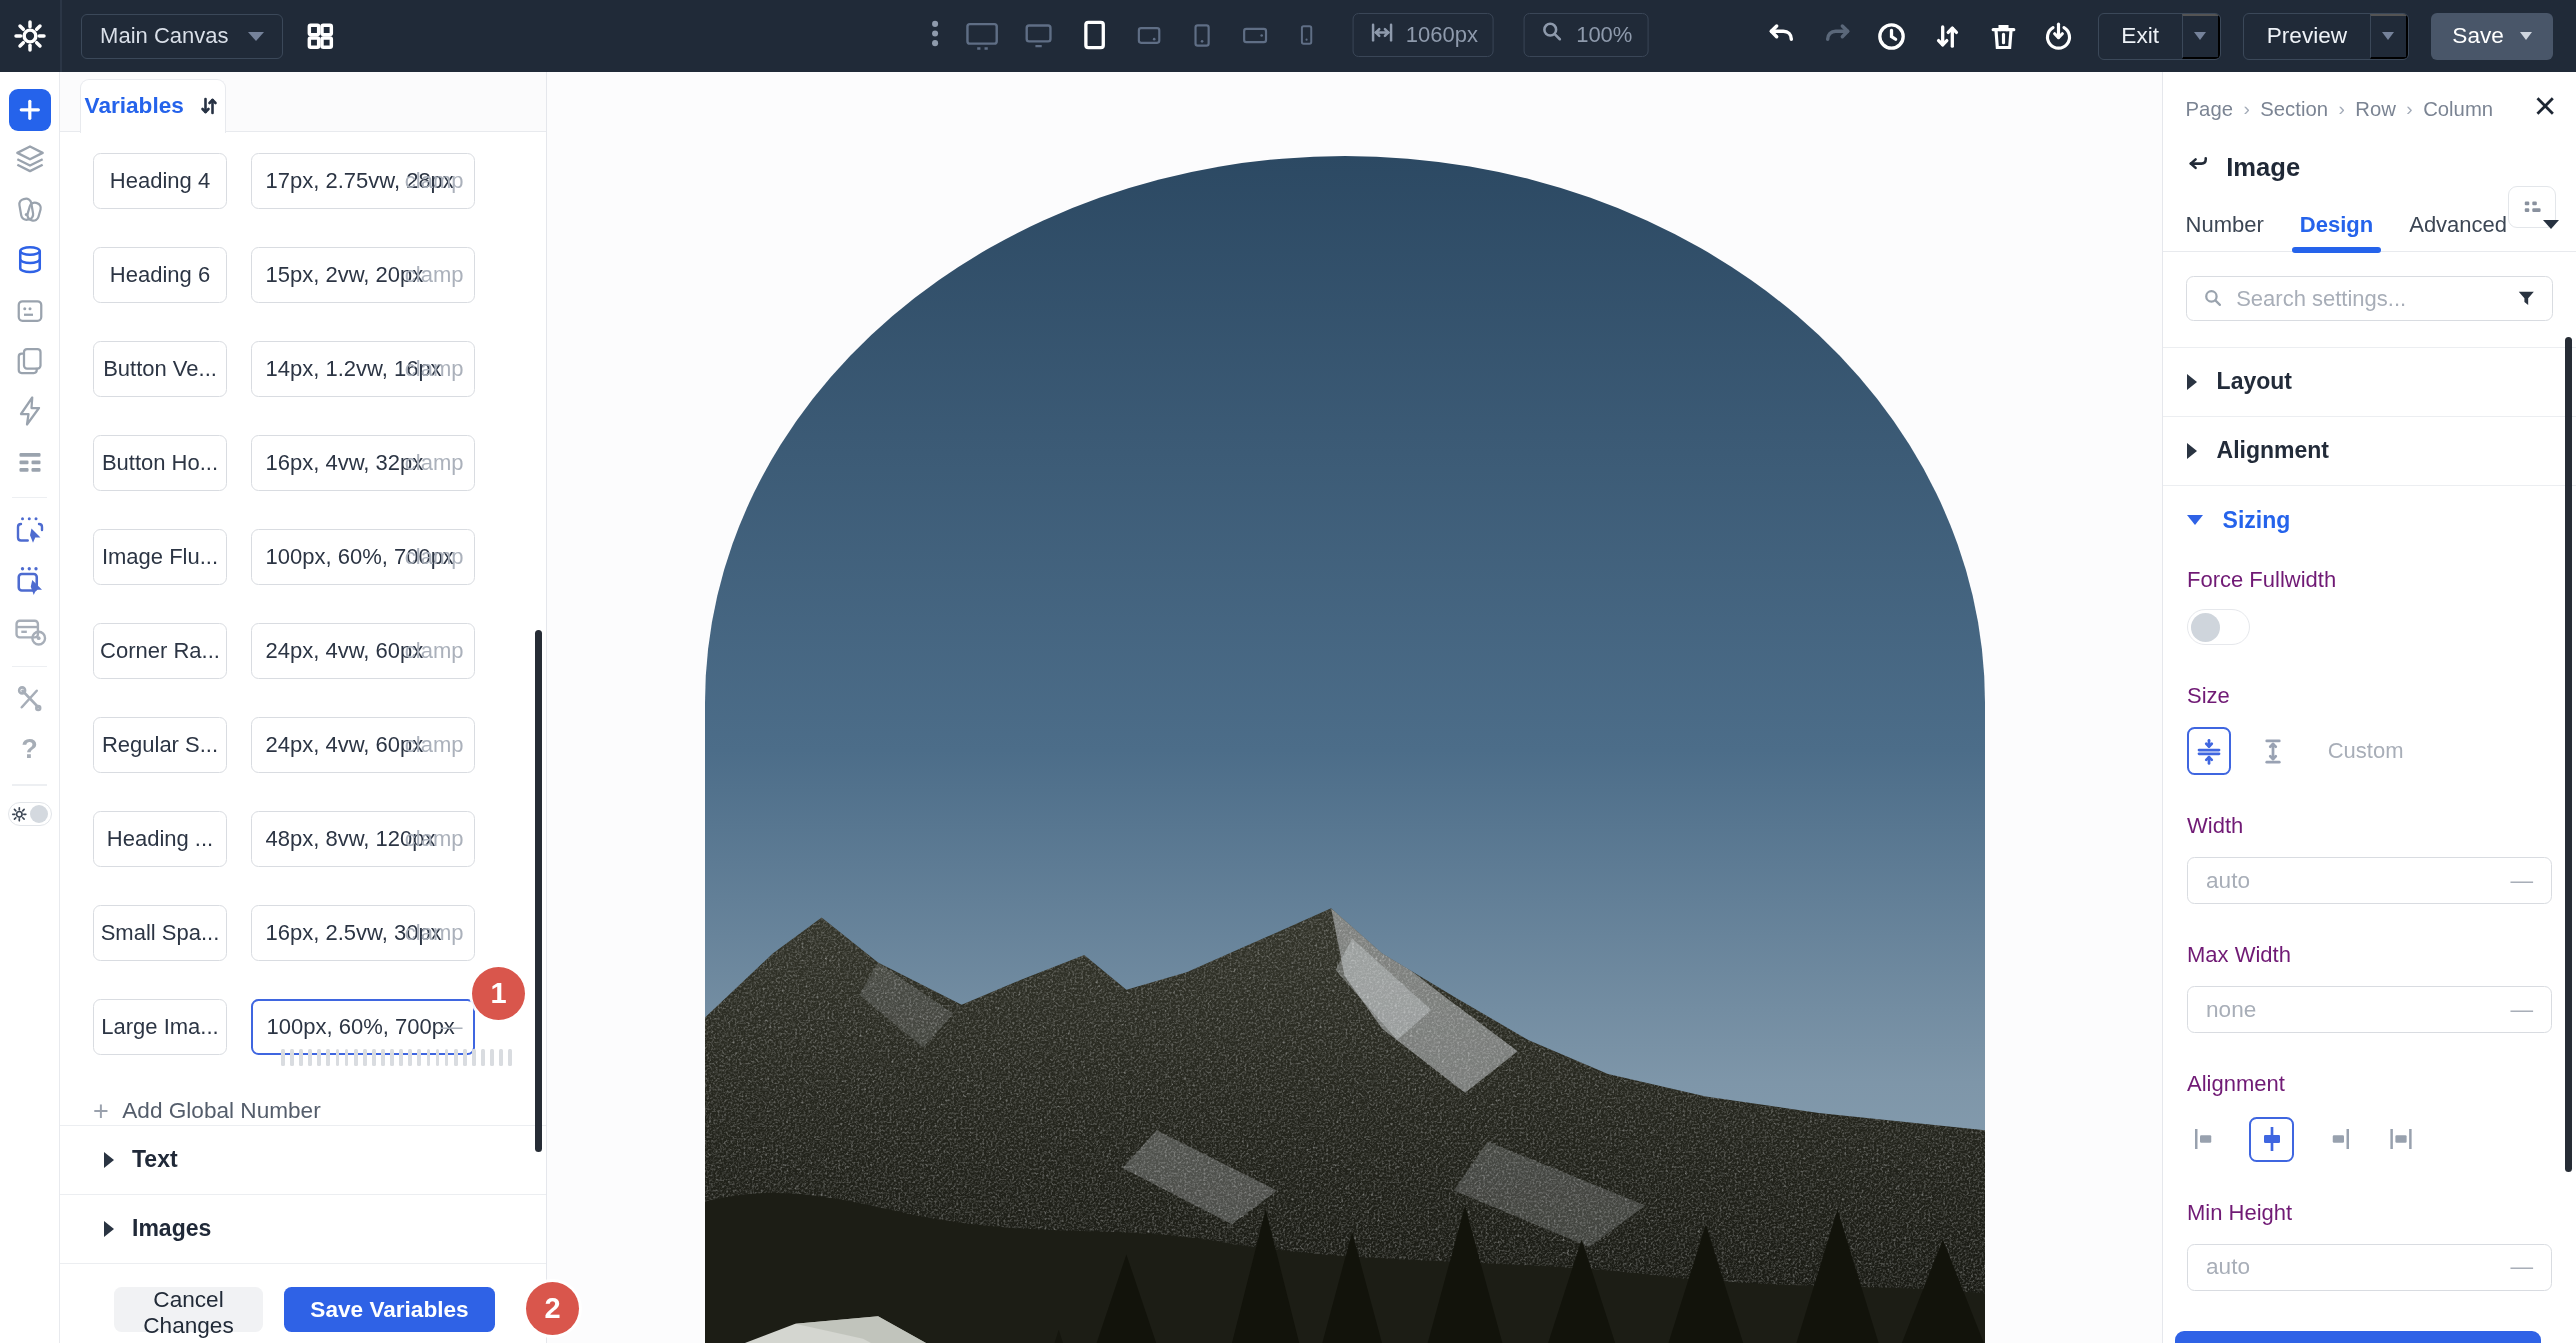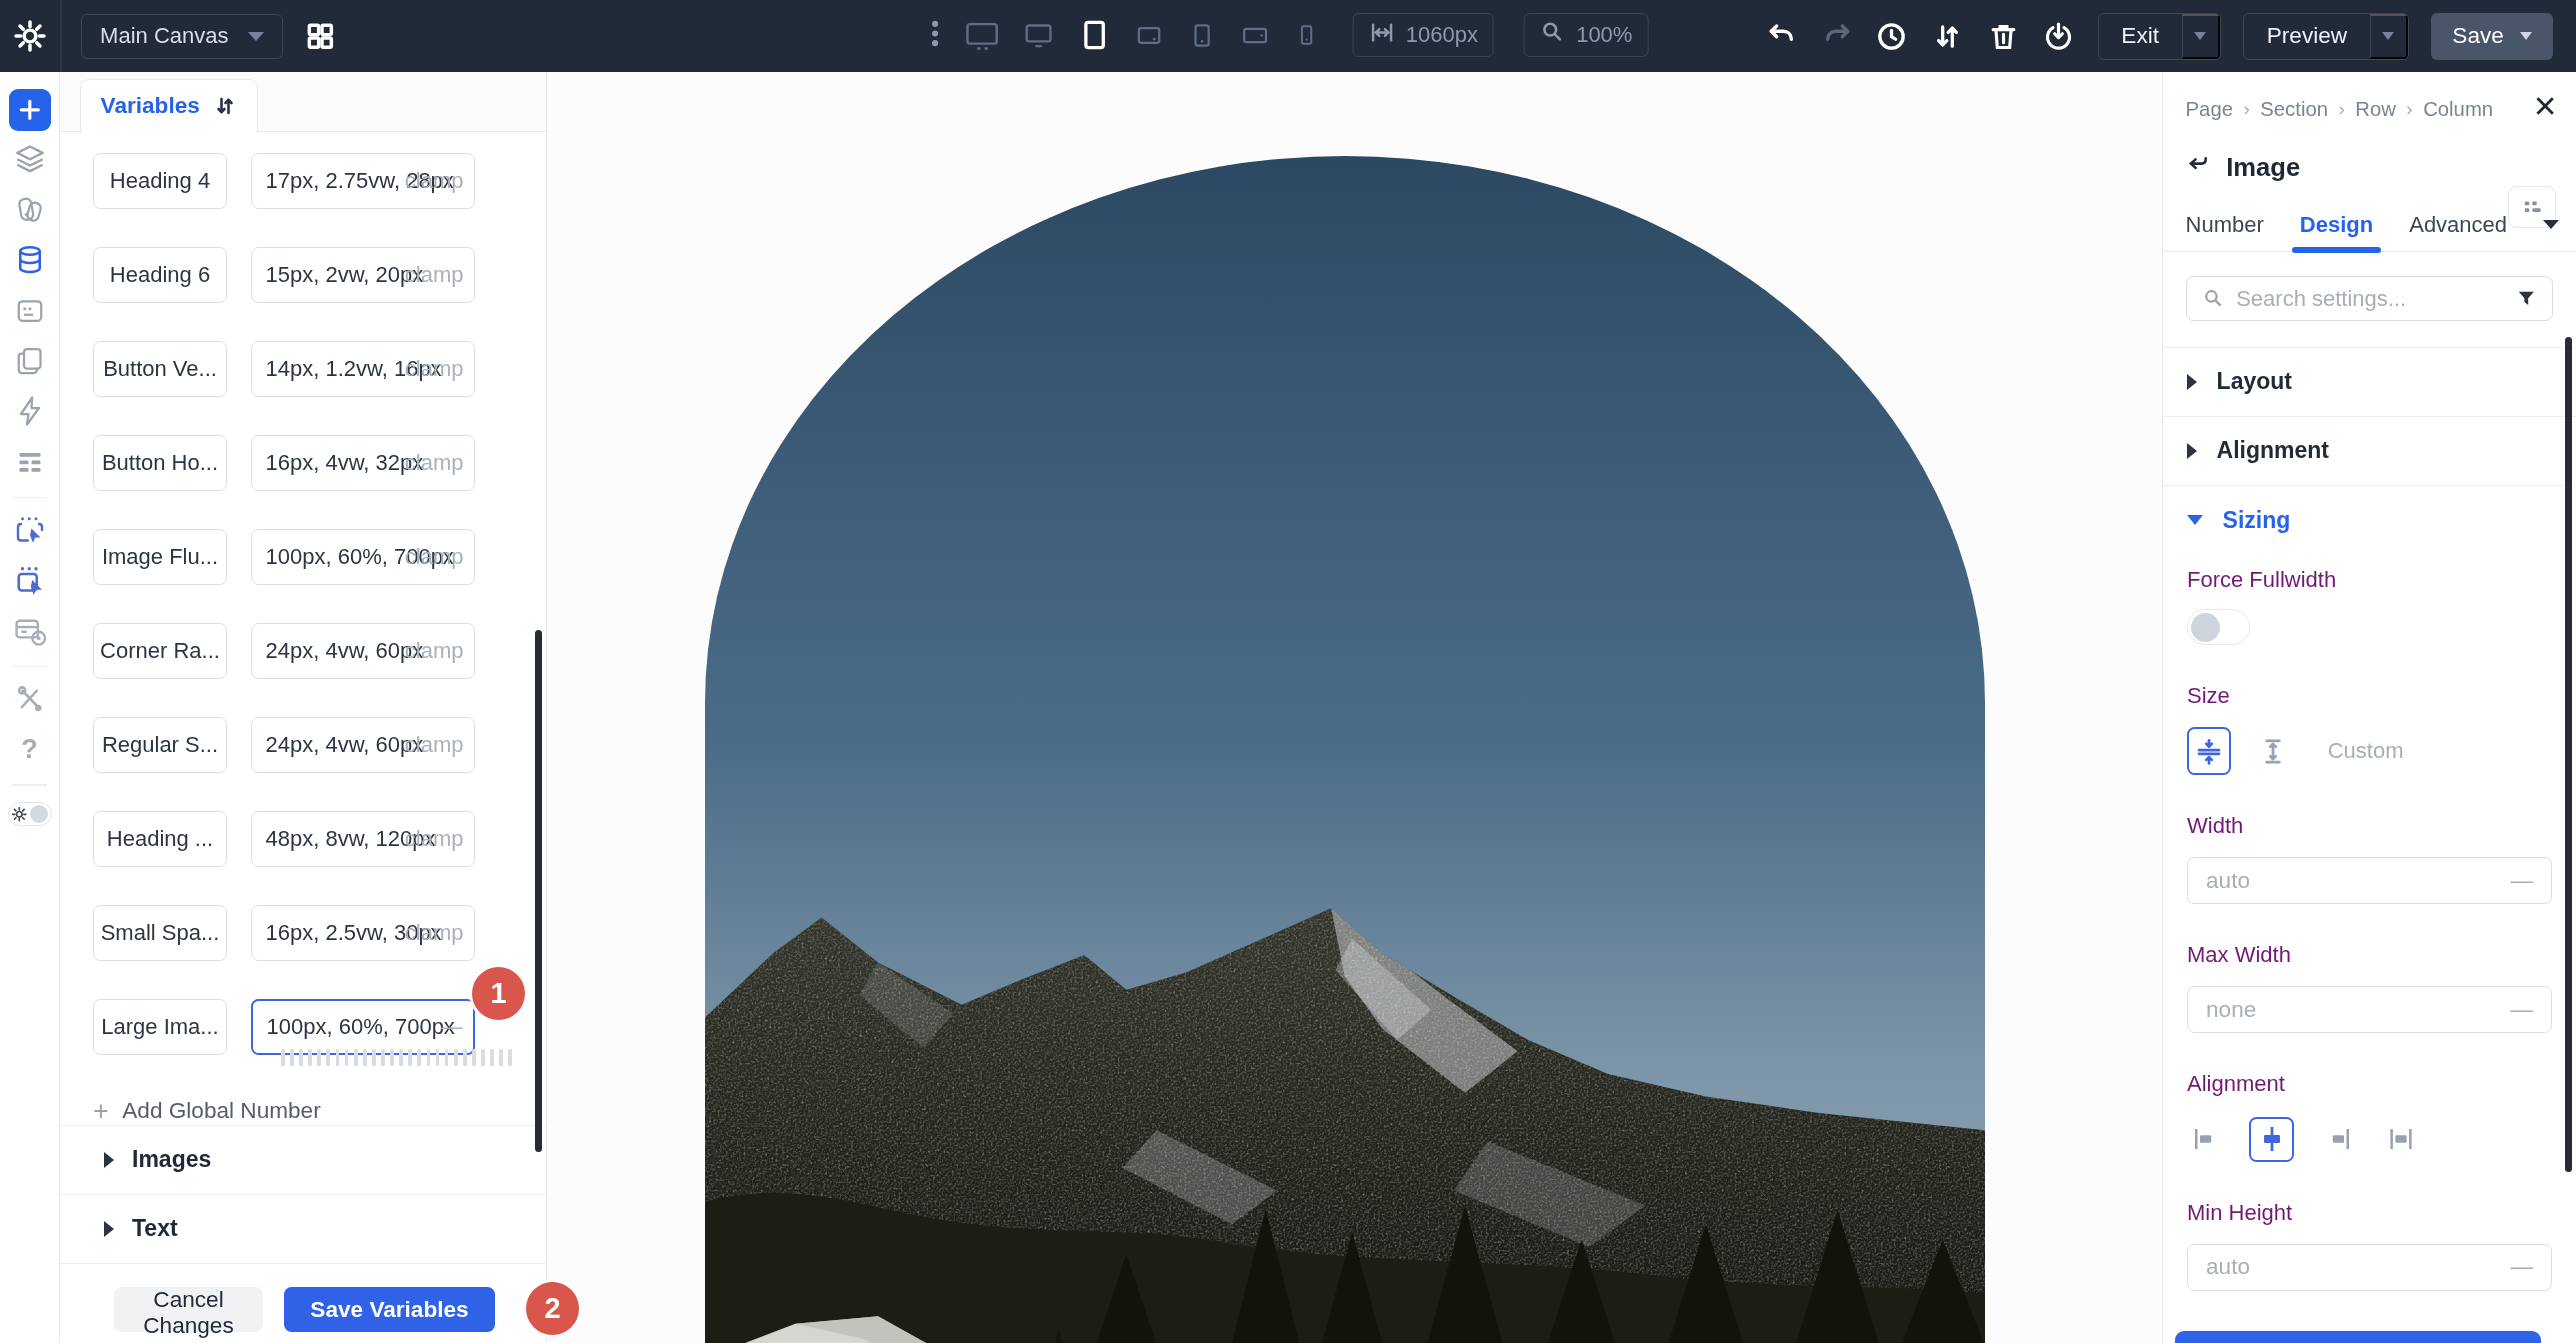--- a/index.html
+++ b/index.html
@@ -42,21 +42,21 @@
   .help-q { font-size:27px; font-weight:700; color:#a6adb6; }
   .mini-toggle { width:44px; height:24px; border:1.5px solid #e2e5e9; border-radius:13.5px; background:#fff;
     display:flex; align-items:center; padding:0 2.3px; justify-content:space-between; cursor:pointer; margin-top:6px; }
   .mini-knob { width:18px; height:18px; border-radius:50%; background:#d4d9df; }
 
   
   .vpanel { position:absolute; left:60px; top:72px; bottom:0; width:487px; background:#fff;
     border-right:1.5px solid #e5e7ec; display:flex; flex-direction:column; z-index:15; }
   .vp-tabstrip { height:60px; background:#fbfbfc; border-bottom:1.5px solid #e8eaee; display:flex; align-items:flex-end; padding-left:19.6px; flex:none; }
   .vp-tab { height:54px; background:#fff; border:1.5px solid #e8eaee; border-bottom:none; border-radius:9px 9px 0 0;
-    display:flex; align-items:center; gap:13.5px; padding:0 20px; margin-bottom:-1.5px; cursor:pointer;text-align:right; }
+    display:flex; align-items:center; gap:13.5px; padding:0 4px; margin-bottom:-1.5px; cursor:pointer;text-align:right; }
   .vp-tab-label { color:#2563eb; font-size:22.6px; font-weight:700; }
   .vp-search { padding:22.6px 0 0 36px; flex:none; }
   .searchbox { width:418px; height:44px; border:1.5px solid #dadde2; border-radius:7.5px; display:flex;
     align-items:center; gap:12px; padding:0 15px; color:#a7adb7; font-size:22px; background:#fff; }
   .vp-list { margin-top:21px; padding-left:33px; flex:none; }
   .vrow { display:flex; align-items:center; margin-bottom:38px; position:relative; }
   .vfield { height:56px; border:1.5px solid #d9dce1; border-radius:7.5px; background:#fff; font-size:22px; color:#2c3544; }
   .vname { width:134px; display:flex; align-items:center; justify-content:center; cursor:pointer; }
   .vval { width:224px; margin-left:24px; position:relative; display:flex; align-items:center;
     padding:0 13.5px; overflow:hidden; white-space:nowrap; cursor:text; }
@@ -539,25 +539,25 @@
       </div>
 
     <button class="vp-add">
       <span class="vp-plus">+</span>
       <span>Add Global Number</span>
     </button>
 
     <div class="vp-sections">
       <div class="vp-section">
         <span class="tri-r"></span>
-        <span>Images</span>
+        <span>Text</span>
       </div>
       <div class="vp-section">
         <span class="tri-r"></span>
-        <span>Text</span>
+        <span>Images</span>
       </div>
     </div>
 
     <div class="vp-footer">
       <button class="btn-cancel">Cancel Changes</button>
       <button class="btn-savevars">Save Variables</button>
     </div>
     <div class="vp-scrollbar"></div>
   </aside>
 

